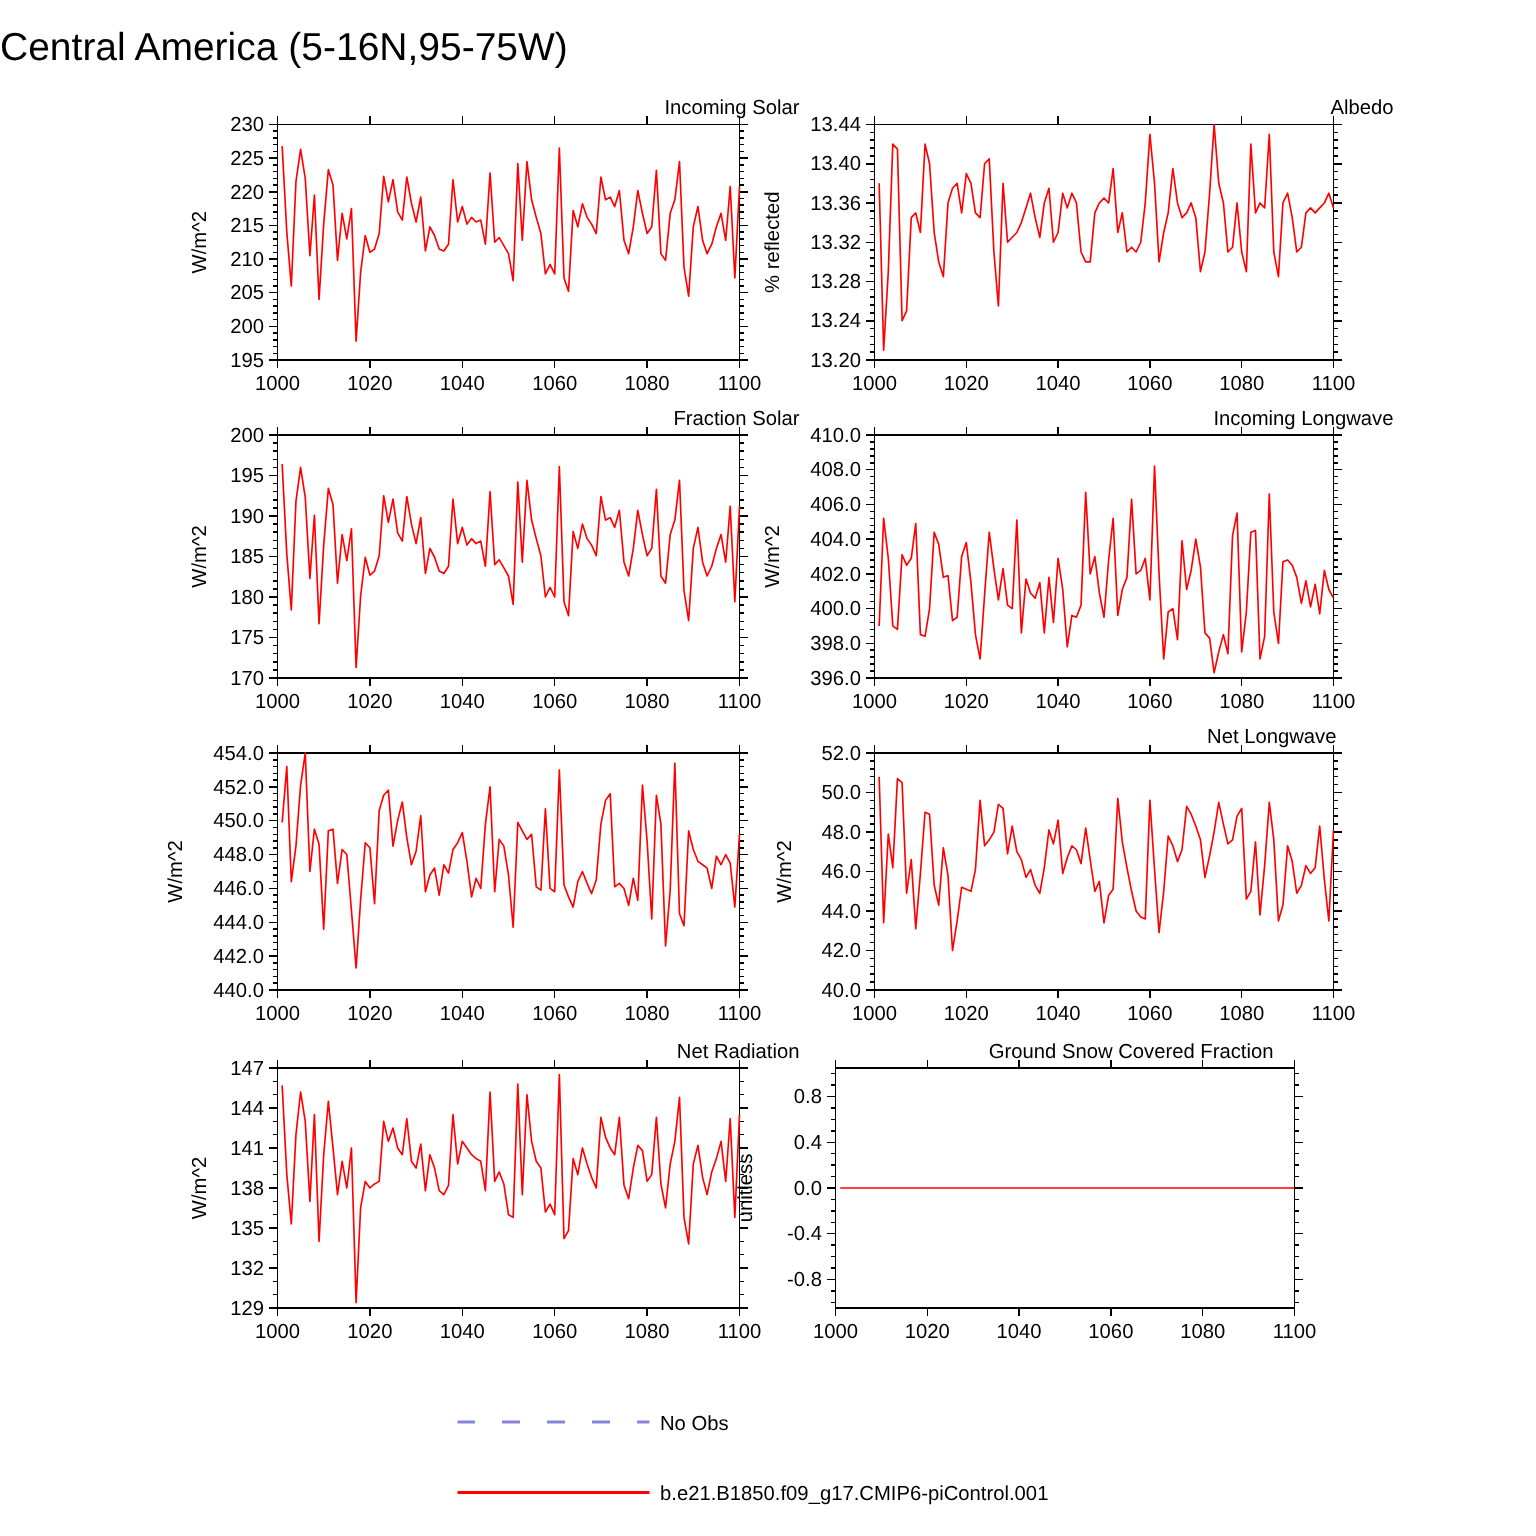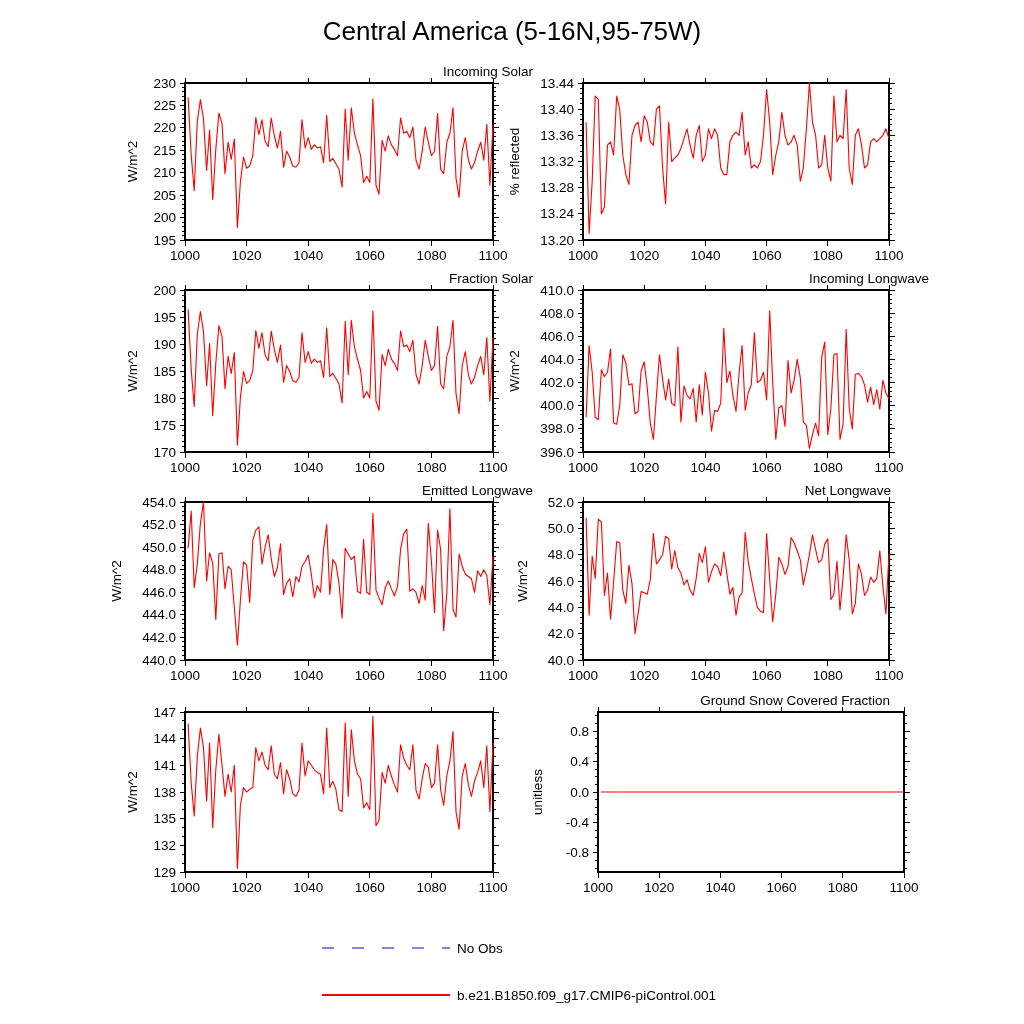--- a/index.html
+++ b/index.html
@@ -1,31 +1,31 @@
 <!DOCTYPE html>
 <html><head>
 <meta charset="utf-8">
 <style>
   html,body{margin:0;padding:0;}
   body{
     width:1024px;height:1024px;background:#ffffff;position:relative;
     font-family:"Liberation Sans", sans-serif;color:#000;overflow:hidden;
   }
   .main-title{
-    position:absolute;top:16px;left:0;width:100%;text-align:center;
+    position:absolute;top:16px;left:0;width:100%;text-align:left;
     font-size:26px;letter-spacing:0px;white-space:nowrap;
   }
   .plot{position:absolute;}
   .ptitle{
     position:absolute;top:-19px;left:-40px;right:-40px;text-align:right;
     font-size:13.5px;white-space:nowrap;
   }
   svg.pc{position:absolute;left:0;top:0;overflow:visible;display:block;}
   svg.pc text{font-family:"Liberation Sans", sans-serif;font-size:13.5px;fill:#000;}
-  .legend-row{position:absolute;left:322px;height:14px;display:flex;align-items:center;text-align:center;}
+  .legend-row{position:absolute;left:305px;height:14px;display:flex;align-items:center;text-align:center;}
   .legend-sample{width:128px;height:2px;flex:none;margin-right:7px;}
   .legend-label{font-size:13.5px;white-space:nowrap;}
 </style>
 </head>
 <body>
 
 <div class="main-title">Central America (5-16N,95-75W)</div>
 
 <div class="plot" style="left:185px;top:83px;width:308px;height:157px">
   <div class="ptitle">Incoming Solar</div>
@@ -128,20 +128,21 @@
       <line stroke="#000" stroke-width="1" shape-rendering="crispEdges" x1="0" y1="8.97142857142856" x2="-3" y2="8.97142857142856"></line>
       <line stroke="#000" stroke-width="1" shape-rendering="crispEdges" x1="308" y1="8.97142857142856" x2="311" y2="8.97142857142856"></line>
       <line stroke="#000" stroke-width="1" shape-rendering="crispEdges" x1="0" y1="4.485714285714295" x2="-3" y2="4.485714285714295"></line>
       <line stroke="#000" stroke-width="1" shape-rendering="crispEdges" x1="308" y1="4.485714285714295" x2="311" y2="4.485714285714295"></line>
       <text text-anchor="middle" transform="translate(-48,78.5) rotate(-90)">W/m^2</text>
       <polyline points="3.1,14.4 6.2,71.8 9.2,107.7 12.3,38.1 15.4,16.6 18.5,35.9 21.6,87.5 24.6,47.1 27.7,116.6 30.8,66.4 33.9,30.1 37.0,40.4 40.0,90.6 43.1,59.2 46.2,76.3 49.3,56.1 52.4,144.4 55.4,98.7 58.5,74.0 61.6,85.2 64.7,83.0 67.8,72.7 70.8,34.5 73.9,51.6 77.0,36.8 80.1,58.3 83.2,63.7 86.2,35.0 89.3,52.5 92.4,65.0 95.5,48.4 98.6,84.3 101.6,68.2 104.7,74.0 107.8,83.0 110.9,84.3 114.0,79.8 117.0,36.8 120.1,65.0 123.2,54.7 126.3,66.4 129.4,61.9 132.4,65.0 135.5,63.7 138.6,79.8 141.7,32.3 144.8,78.5 147.8,75.4 150.9,80.7 154.0,86.1 157.1,104.1 160.2,26.0 163.2,77.2 166.3,24.7 169.4,50.2 172.5,61.9 175.6,72.7 178.6,99.6 181.7,93.3 184.8,99.6 187.9,15.7 191.0,102.3 194.0,111.2 197.1,57.4 200.2,68.2 203.3,52.9 206.4,61.9 209.4,66.4 212.5,72.7 215.6,35.0 218.7,50.2 221.8,48.4 224.8,54.7 227.9,44.0 231.0,77.2 234.1,86.1 237.2,68.2 240.2,44.0 243.3,59.2 246.4,72.7 249.5,68.2 252.6,30.5 255.6,86.1 258.7,90.6 261.8,59.2 264.9,50.2 268.0,24.7 271.0,95.1 274.1,114.4 277.2,68.2 280.3,54.7 283.4,77.2 286.4,86.1 289.5,79.8 292.6,68.2 295.7,59.2 298.8,77.2 301.8,41.3 304.9,102.3 308.0,41.3" fill="none" stroke="#ff0000" stroke-width="1.1" stroke-linejoin="round"></polyline>
     </svg>
 </div>
 
 <div class="plot" style="left:583px;top:83px;width:306px;height:157px">
+  <div class="ptitle">Albedo</div>
   <svg class="pc" width="306" height="157">
       <rect x="0" y="0" width="306" height="157" fill="none" stroke="#000" stroke-width="1.2" shape-rendering="crispEdges"></rect>
       <line stroke="#000" stroke-width="1" shape-rendering="crispEdges" x1="0" y1="157" x2="0" y2="162.5"></line>
       <line stroke="#000" stroke-width="1" shape-rendering="crispEdges" x1="0" y1="0" x2="0" y2="-5.5"></line>
       <text x="0" y="177" text-anchor="middle">1000</text>
       <line stroke="#000" stroke-width="1" shape-rendering="crispEdges" x1="61.2" y1="157" x2="61.2" y2="162.5"></line>
       <line stroke="#000" stroke-width="1" shape-rendering="crispEdges" x1="61.2" y1="0" x2="61.2" y2="-5.5"></line>
       <text x="61.2" y="177" text-anchor="middle">1020</text>
       <line stroke="#000" stroke-width="1" shape-rendering="crispEdges" x1="122.4" y1="157" x2="122.4" y2="162.5"></line>
       <line stroke="#000" stroke-width="1" shape-rendering="crispEdges" x1="122.4" y1="0" x2="122.4" y2="-5.5"></line>
@@ -426,21 +427,20 @@
       <line stroke="#000" stroke-width="1" shape-rendering="crispEdges" x1="0" y1="9.257142857142327" x2="-3" y2="9.257142857142327"></line>
       <line stroke="#000" stroke-width="1" shape-rendering="crispEdges" x1="306" y1="9.257142857142327" x2="309" y2="9.257142857142327"></line>
       <line stroke="#000" stroke-width="1" shape-rendering="crispEdges" x1="0" y1="4.628571428571149" x2="-3" y2="4.628571428571149"></line>
       <line stroke="#000" stroke-width="1" shape-rendering="crispEdges" x1="306" y1="4.628571428571149" x2="309" y2="4.628571428571149"></line>
       <text text-anchor="middle" transform="translate(-64,81) rotate(-90)">W/m^2</text>
       <polyline points="3.1,127.3 6.1,55.5 9.2,82.2 12.2,127.3 15.3,129.6 18.4,79.8 21.4,86.8 24.5,82.2 27.5,59.0 30.6,133.1 33.7,134.2 36.7,115.7 39.8,64.8 42.8,72.9 45.9,94.9 49.0,93.7 52.0,123.8 55.1,121.5 58.1,81.0 61.2,71.7 64.3,98.4 67.3,133.1 70.4,149.3 73.4,106.5 76.5,64.8 79.6,89.1 82.6,109.9 85.7,89.1 88.7,113.4 91.8,115.7 94.9,56.7 97.9,131.9 101.0,96.0 104.0,105.3 107.1,108.8 110.2,98.4 113.2,131.9 116.3,94.9 119.3,125.0 122.4,82.2 125.5,103.0 128.5,141.2 131.6,120.3 134.6,121.5 137.7,113.4 140.8,38.2 143.8,92.6 146.9,81.0 149.9,105.3 153.0,121.5 156.1,83.3 159.1,55.5 162.2,120.3 165.2,103.0 168.3,94.9 171.4,42.8 174.4,92.6 177.5,90.3 180.5,82.2 183.6,109.9 186.7,20.8 189.7,92.6 192.8,149.3 195.8,118.0 198.9,115.7 202.0,136.5 205.0,70.6 208.1,103.0 211.1,90.3 214.2,69.4 217.3,87.9 220.3,131.9 223.4,135.4 226.4,158.5 229.5,144.6 232.6,133.1 235.6,145.8 238.7,67.1 241.7,52.1 244.8,144.6 247.9,118.0 250.9,64.8 254.0,63.6 257.0,149.3 260.1,134.2 263.2,39.3 266.2,118.0 269.3,138.9 272.3,84.5 275.4,83.3 278.5,86.8 281.5,94.9 284.6,112.2 287.6,97.2 290.7,114.6 293.8,99.5 296.8,119.2 299.9,90.3 302.9,103.0 306.0,108.8" fill="none" stroke="#ff0000" stroke-width="1.1" stroke-linejoin="round"></polyline>
     </svg>
 </div>
 
 <div class="plot" style="left:185px;top:502px;width:308px;height:158px">
-  <div class="ptitle">Emitted Longwave</div>
   <svg class="pc" width="308" height="158">
       <rect x="0" y="0" width="308" height="158" fill="none" stroke="#000" stroke-width="1.2" shape-rendering="crispEdges"></rect>
       <line stroke="#000" stroke-width="1" shape-rendering="crispEdges" x1="0" y1="158" x2="0" y2="163.5"></line>
       <line stroke="#000" stroke-width="1" shape-rendering="crispEdges" x1="0" y1="0" x2="0" y2="-5.5"></line>
       <text x="0" y="178" text-anchor="middle">1000</text>
       <line stroke="#000" stroke-width="1" shape-rendering="crispEdges" x1="61.6" y1="158" x2="61.6" y2="163.5"></line>
       <line stroke="#000" stroke-width="1" shape-rendering="crispEdges" x1="61.6" y1="0" x2="61.6" y2="-5.5"></line>
       <text x="61.6" y="178" text-anchor="middle">1020</text>
       <line stroke="#000" stroke-width="1" shape-rendering="crispEdges" x1="123.2" y1="158" x2="123.2" y2="163.5"></line>
       <line stroke="#000" stroke-width="1" shape-rendering="crispEdges" x1="123.2" y1="0" x2="123.2" y2="-5.5"></line>
@@ -629,20 +629,21 @@
       <line stroke="#000" stroke-width="1" shape-rendering="crispEdges" x1="0" y1="10.533333333333303" x2="-3" y2="10.533333333333303"></line>
       <line stroke="#000" stroke-width="1" shape-rendering="crispEdges" x1="306" y1="10.533333333333303" x2="309" y2="10.533333333333303"></line>
       <line stroke="#000" stroke-width="1" shape-rendering="crispEdges" x1="0" y1="5.2666666666666515" x2="-3" y2="5.2666666666666515"></line>
       <line stroke="#000" stroke-width="1" shape-rendering="crispEdges" x1="306" y1="5.2666666666666515" x2="309" y2="5.2666666666666515"></line>
       <text text-anchor="middle" transform="translate(-56,79) rotate(-90)">W/m^2</text>
       <polyline points="3.1,15.8 6.1,113.2 9.2,54.0 12.2,76.4 15.3,17.1 18.4,19.8 21.4,93.5 24.5,71.1 27.5,117.2 30.6,80.3 33.7,39.5 36.7,40.8 39.8,88.2 42.8,101.4 45.9,63.2 49.0,81.6 52.0,131.7 55.1,111.9 58.1,89.5 61.2,90.8 64.3,92.2 67.3,77.7 70.4,31.6 73.4,61.9 76.5,57.9 79.6,52.7 82.6,34.2 85.7,36.9 88.7,67.2 91.8,48.7 94.9,65.8 97.9,71.1 101.0,82.9 104.0,77.7 107.1,88.2 110.2,93.5 113.2,76.4 116.3,51.3 119.3,60.6 122.4,44.8 125.5,80.3 128.5,69.8 131.6,61.9 134.6,64.5 137.7,73.7 140.8,50.0 143.8,71.1 146.9,92.2 149.9,85.6 153.0,113.2 156.1,94.8 159.1,90.8 162.2,30.3 165.2,59.3 168.3,76.4 171.4,92.2 174.4,105.3 177.5,109.3 180.5,110.6 183.6,31.6 186.7,77.7 189.7,119.8 192.8,92.2 195.8,55.3 198.9,61.9 202.0,72.4 205.0,64.5 208.1,35.6 211.1,40.8 214.2,48.7 217.3,57.9 220.3,82.9 223.4,68.5 226.4,52.7 229.5,32.9 232.6,47.4 235.6,60.6 238.7,57.9 241.7,42.1 244.8,36.9 247.9,97.4 250.9,92.2 254.0,59.3 257.0,108.0 260.1,75.1 263.2,32.9 266.2,57.9 269.3,111.9 272.3,101.4 275.4,61.9 278.5,72.4 281.5,93.5 284.6,88.2 287.6,75.1 290.7,80.3 293.8,76.4 296.8,48.7 299.9,84.3 302.9,111.9 306.0,51.3" fill="none" stroke="#ff0000" stroke-width="1.1" stroke-linejoin="round"></polyline>
     </svg>
 </div>
 
 <div class="plot" style="left:185px;top:712px;width:308px;height:160px">
+  <div class="ptitle">Net Radiation</div>
   <svg class="pc" width="308" height="160">
       <rect x="0" y="0" width="308" height="160" fill="none" stroke="#000" stroke-width="1.2" shape-rendering="crispEdges"></rect>
       <line stroke="#000" stroke-width="1" shape-rendering="crispEdges" x1="0" y1="160" x2="0" y2="165.5"></line>
       <line stroke="#000" stroke-width="1" shape-rendering="crispEdges" x1="0" y1="0" x2="0" y2="-5.5"></line>
       <text x="0" y="180" text-anchor="middle">1000</text>
       <line stroke="#000" stroke-width="1" shape-rendering="crispEdges" x1="61.6" y1="160" x2="61.6" y2="165.5"></line>
       <line stroke="#000" stroke-width="1" shape-rendering="crispEdges" x1="61.6" y1="0" x2="61.6" y2="-5.5"></line>
       <text x="61.6" y="180" text-anchor="middle">1020</text>
       <line stroke="#000" stroke-width="1" shape-rendering="crispEdges" x1="123.2" y1="160" x2="123.2" y2="165.5"></line>
       <line stroke="#000" stroke-width="1" shape-rendering="crispEdges" x1="123.2" y1="0" x2="123.2" y2="-5.5"></line>
@@ -699,21 +700,21 @@
       <line stroke="#000" stroke-width="1" shape-rendering="crispEdges" x1="308" y1="35.55555555555556" x2="311" y2="35.55555555555556"></line>
       <line stroke="#000" stroke-width="1" shape-rendering="crispEdges" x1="0" y1="17.77777777777777" x2="-3" y2="17.77777777777777"></line>
       <line stroke="#000" stroke-width="1" shape-rendering="crispEdges" x1="308" y1="17.77777777777777" x2="311" y2="17.77777777777777"></line>
       <line stroke="#000" stroke-width="1" shape-rendering="crispEdges" x1="0" y1="8.888888888888886" x2="-3" y2="8.888888888888886"></line>
       <line stroke="#000" stroke-width="1" shape-rendering="crispEdges" x1="308" y1="8.888888888888886" x2="311" y2="8.888888888888886"></line>
       <text text-anchor="middle" transform="translate(-48,80) rotate(-90)">W/m^2</text>
       <polyline points="3.1,11.6 6.2,71.1 9.2,104.0 12.3,44.4 15.4,16.0 18.5,35.6 21.6,88.9 24.6,31.1 27.7,115.6 30.8,57.8 33.9,22.2 37.0,53.3 40.0,84.4 43.1,62.2 46.2,80.0 49.3,53.3 52.4,156.4 55.4,93.3 58.5,75.6 61.6,80.0 64.7,77.3 67.8,75.6 70.8,35.6 73.9,48.9 77.0,40.0 80.1,53.3 83.2,57.8 86.2,33.8 89.3,62.2 92.4,66.7 95.5,50.7 98.6,81.8 101.6,57.8 104.7,66.7 107.8,81.8 110.9,84.4 114.0,78.2 117.0,31.1 120.1,64.0 123.2,48.9 126.3,53.3 129.4,57.8 132.4,60.4 135.5,62.2 138.6,81.8 141.7,16.0 144.8,75.6 147.8,69.3 150.9,77.3 154.0,97.8 157.1,99.6 160.2,10.7 163.2,84.4 166.3,17.8 169.4,48.9 172.5,62.2 175.6,66.7 178.6,96.0 181.7,90.7 184.8,97.8 187.9,4.4 191.0,113.8 194.0,108.4 197.1,60.4 200.2,71.1 203.3,53.3 206.4,64.0 209.4,72.9 212.5,80.0 215.6,32.9 218.7,46.2 221.8,53.3 224.8,57.8 227.9,32.9 231.0,78.2 234.1,87.1 237.2,66.7 240.2,51.6 243.3,55.1 246.4,75.6 249.5,71.1 252.6,32.9 255.6,77.3 258.7,93.3 261.8,64.0 264.9,48.9 268.0,19.6 271.0,99.6 274.1,117.3 277.2,64.0 280.3,51.6 283.4,72.9 286.4,84.4 289.5,69.3 292.6,60.4 295.7,48.9 298.8,75.6 301.8,33.8 304.9,99.6 308.0,31.1" fill="none" stroke="#ff0000" stroke-width="1.1" stroke-linejoin="round"></polyline>
     </svg>
 </div>
 
-<div class="plot" style="left:598px;top:712px;width:252px;height:160px">
+<div class="plot" style="left:557px;top:712px;width:252px;height:160px">
   <div class="ptitle">Ground Snow Covered Fraction</div>
   <svg class="pc" width="306" height="160">
       <rect x="0" y="0" width="306" height="160" fill="none" stroke="#000" stroke-width="1.2" shape-rendering="crispEdges"></rect>
       <line stroke="#000" stroke-width="1" shape-rendering="crispEdges" x1="0" y1="160" x2="0" y2="165.5"></line>
       <line stroke="#000" stroke-width="1" shape-rendering="crispEdges" x1="0" y1="0" x2="0" y2="-5.5"></line>
       <text x="0" y="180" text-anchor="middle">1000</text>
       <line stroke="#000" stroke-width="1" shape-rendering="crispEdges" x1="61.2" y1="160" x2="61.2" y2="165.5"></line>
       <line stroke="#000" stroke-width="1" shape-rendering="crispEdges" x1="61.2" y1="0" x2="61.2" y2="-5.5"></line>
       <text x="61.2" y="180" text-anchor="middle">1020</text>
       <line stroke="#000" stroke-width="1" shape-rendering="crispEdges" x1="122.4" y1="160" x2="122.4" y2="165.5"></line>

